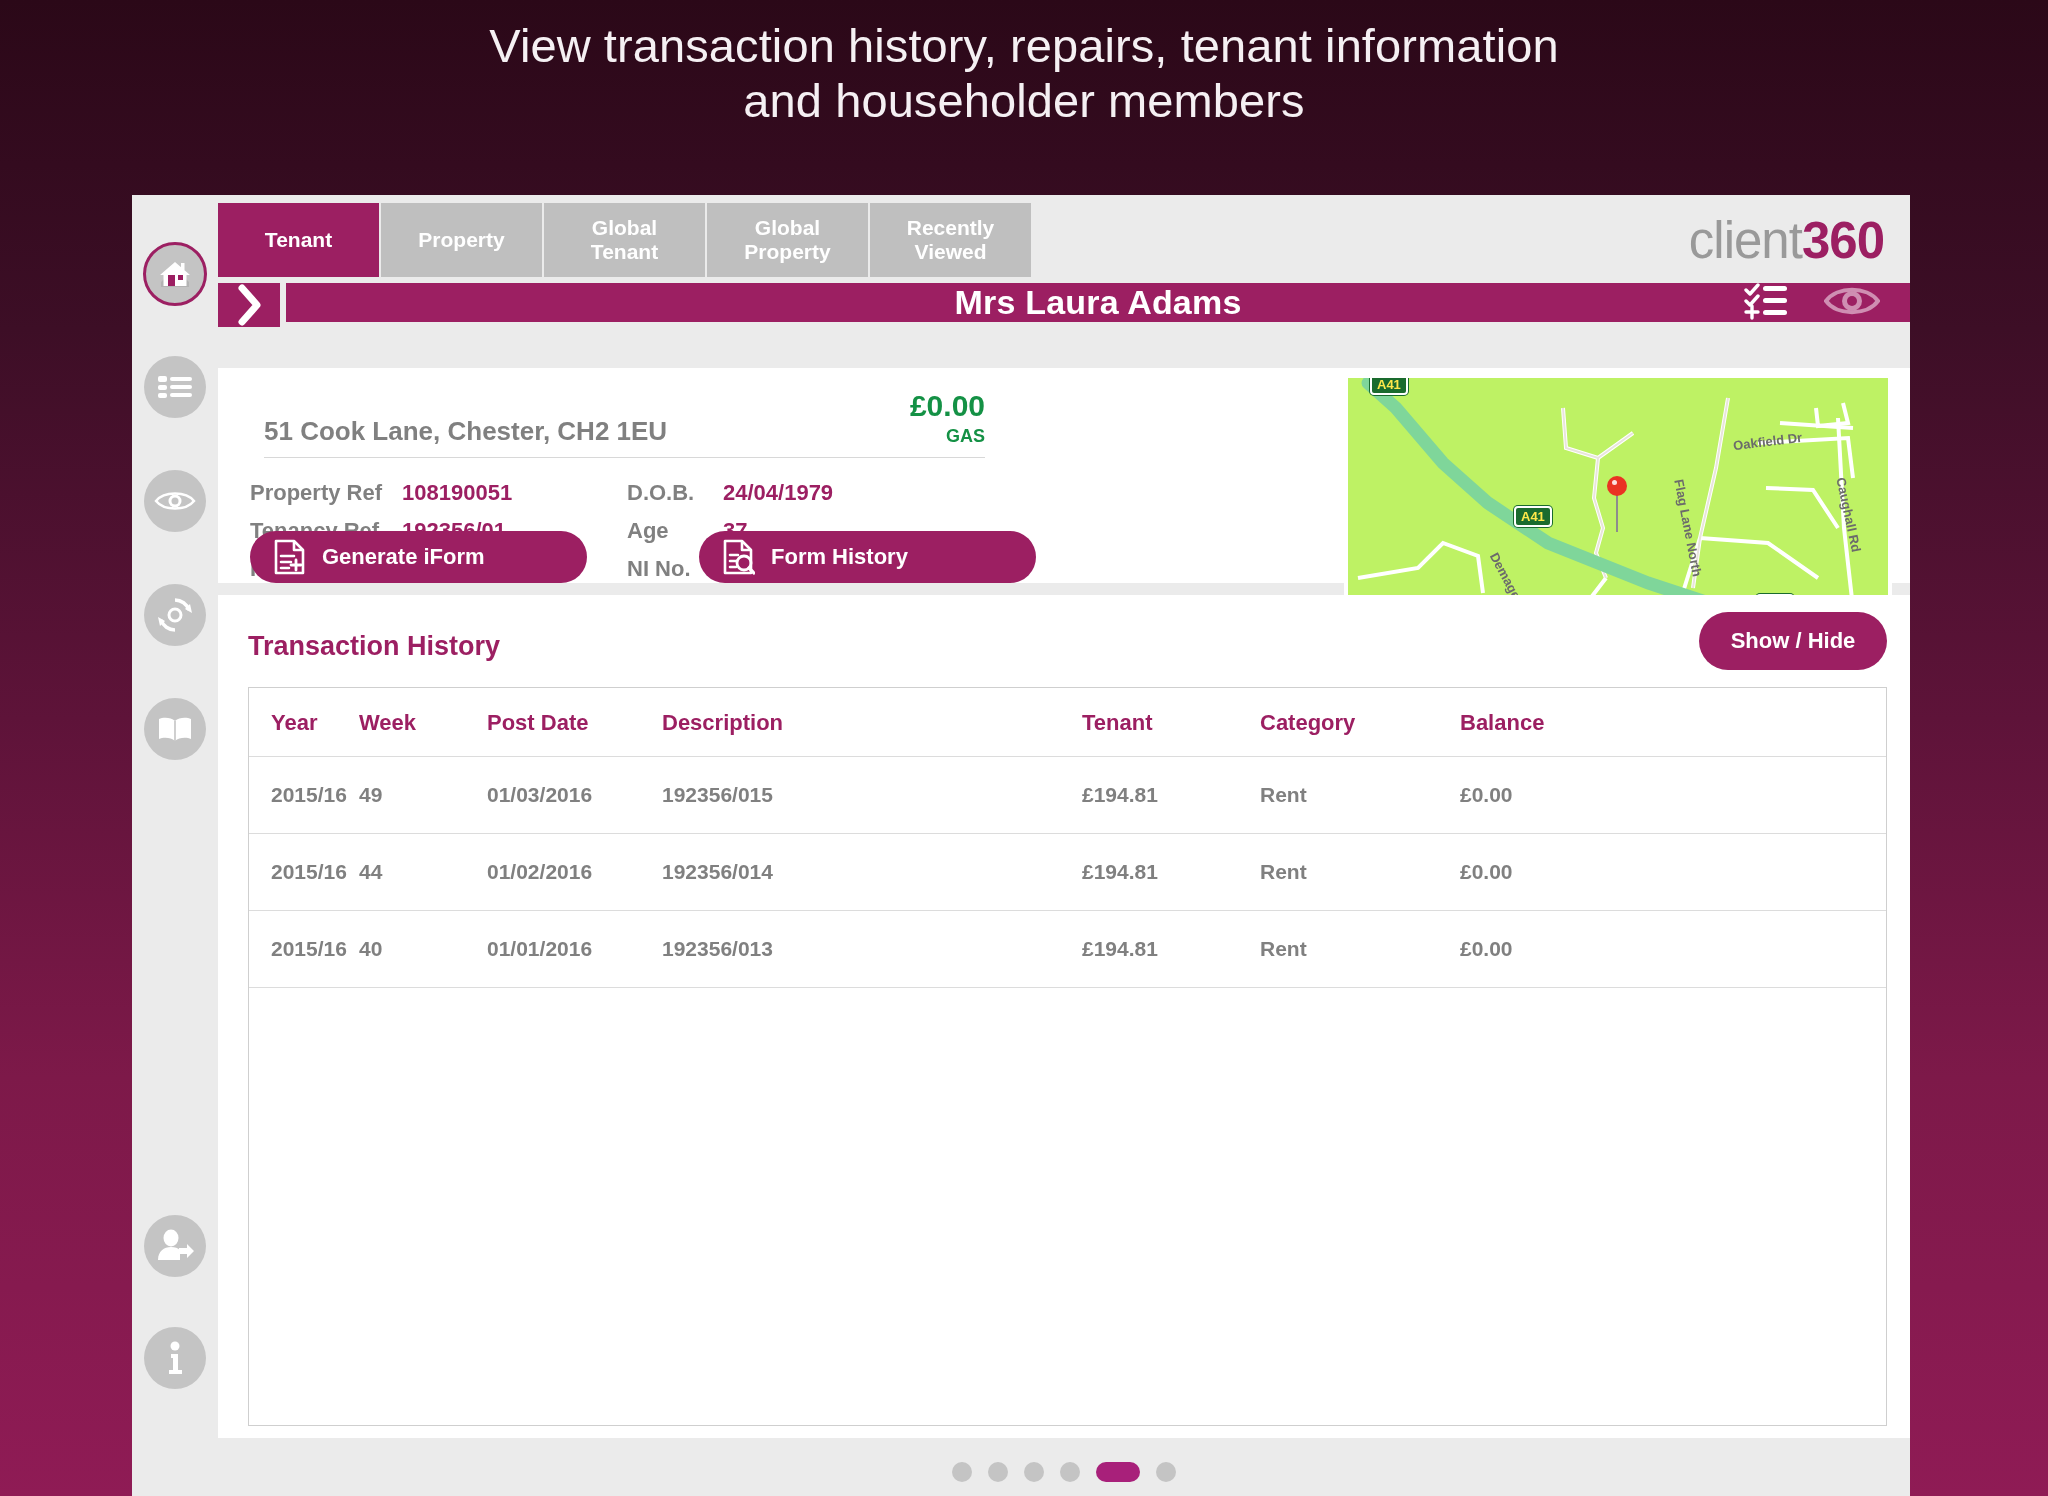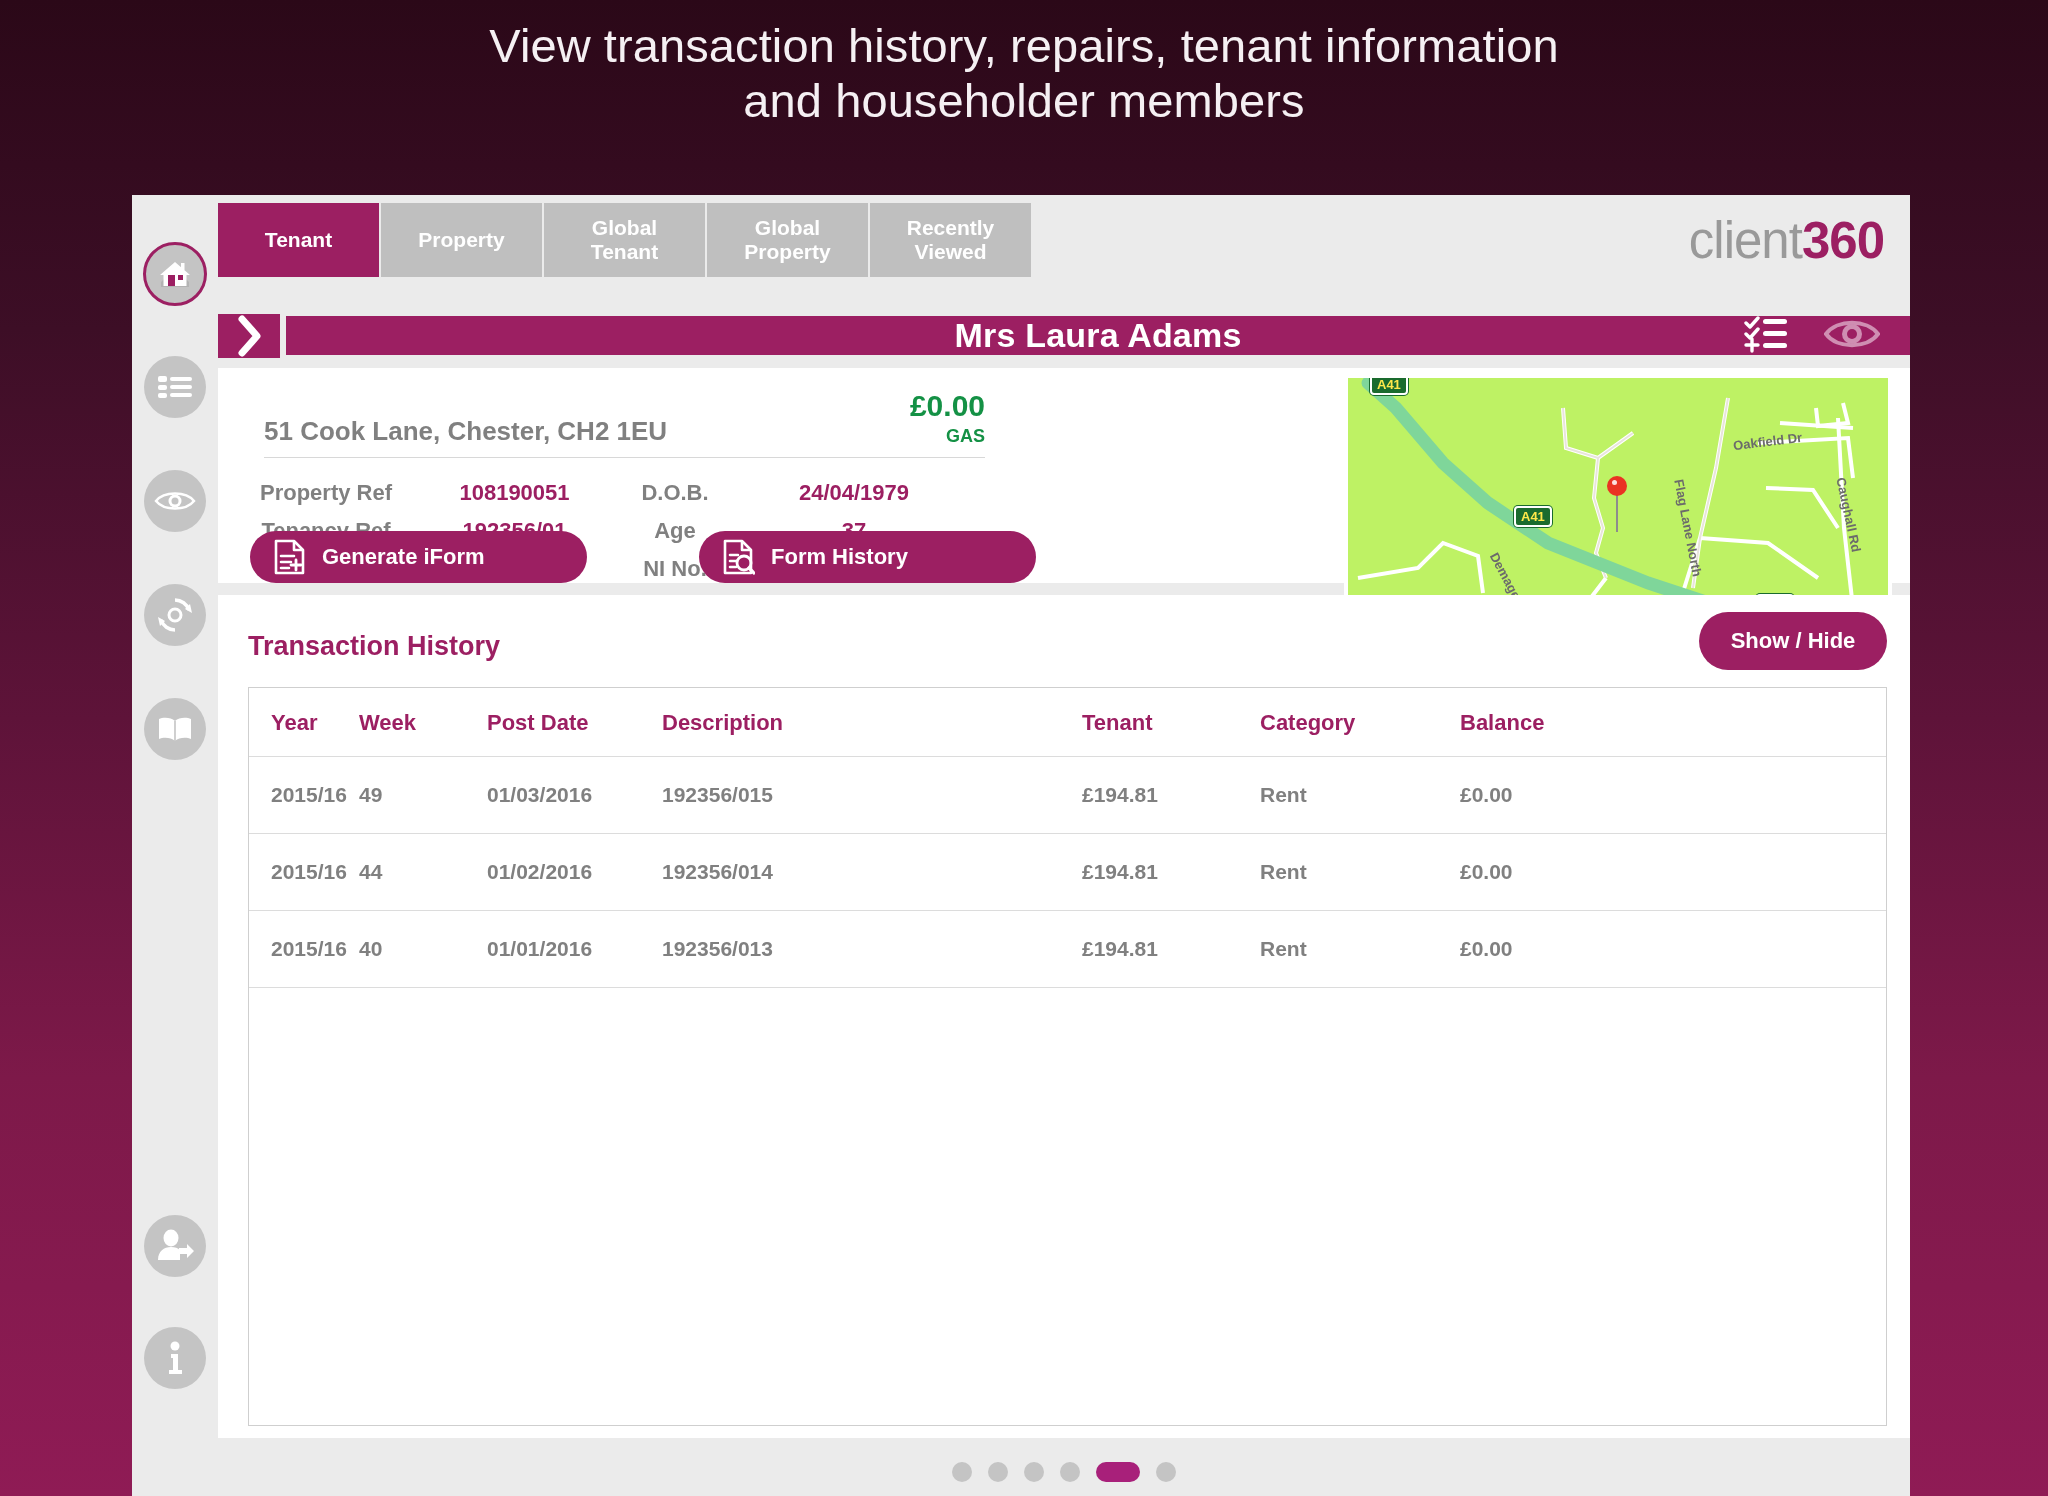--- a/index.html
+++ b/index.html
@@ -112,21 +112,21 @@
   }
   .brand b { color: #9c1f62; font-weight: bold; margin-top: 24px; }
 
   
   .namebar {
     position: absolute;
     left: 86px; top: 88px;
     right: 0;
     height: 105px;
     display: flex;
-    align-items: center;
+    align-items: flex-start;
   }
   .chev-btn {
     width: 62px;
     background: #9c1f62;
     display: flex;
     align-items: center;
     justify-content: center;
     margin-right: 6px;
   }
   .namebar-main {
@@ -199,21 +199,20 @@
     color: #149145;
     font-weight: bold;
     margin-top: 4px;
   }
 
   .field-grid {
     display: grid;
     grid-template-columns: 152px 225px 96px auto;
     row-gap: 12px;
     margin-top: 22px;
-    text-align: center;
   }
   .f-label {
     font-size: 22px;
     color: #808080;
     font-weight: bold;
   }
   .f-value {
     font-size: 22px;
     color: #9c1f62;
     font-weight: bold;

